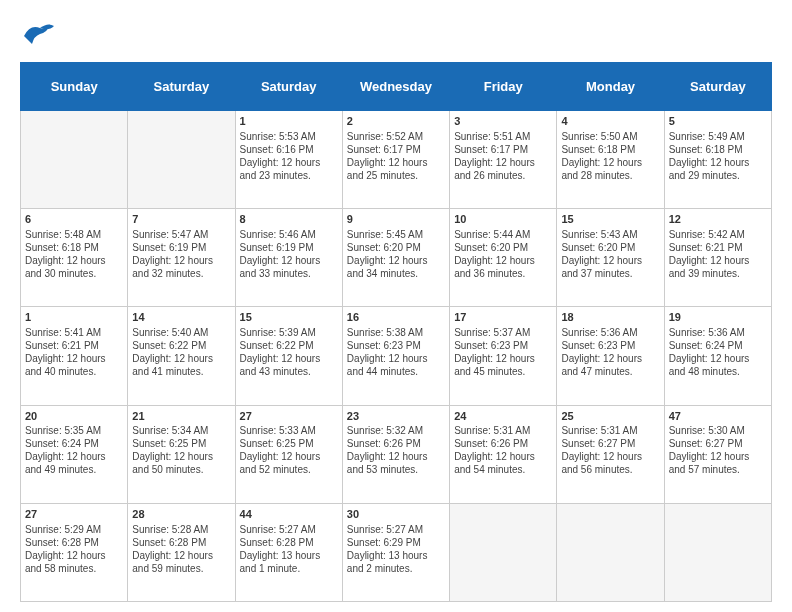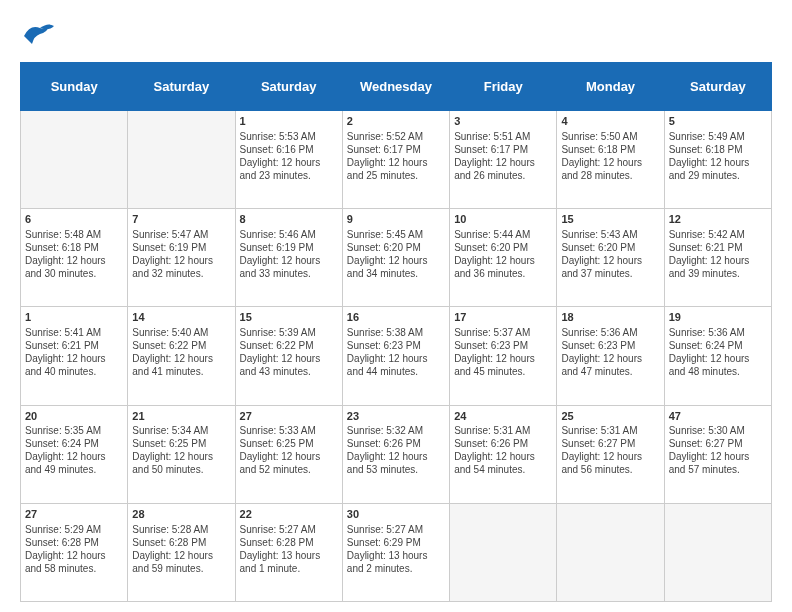--- a/index.html
+++ b/index.html
@@ -253,21 +253,21 @@
         <tr>
           <td>
             <span class="day-num">27</span>
             <div class="day-info">Sunrise: 5:29 AM<br>Sunset: 6:28 PM<br>Daylight: 12 hours and 58 minutes.</div>
           </td>
           <td>
             <span class="day-num">28</span>
             <div class="day-info">Sunrise: 5:28 AM<br>Sunset: 6:28 PM<br>Daylight: 12 hours and 59 minutes.</div>
           </td>
           <td>
-            <span class="day-num">22</span>
+            <span class="day-num">44</span>
             <div class="day-info">Sunrise: 5:27 AM<br>Sunset: 6:28 PM<br>Daylight: 13 hours and 1 minute.</div>
           </td>
           <td>
             <span class="day-num">30</span>
             <div class="day-info">Sunrise: 5:27 AM<br>Sunset: 6:29 PM<br>Daylight: 13 hours and 2 minutes.</div>
           </td>
           <td class="empty"></td>
           <td class="empty"></td>
           <td class="empty"></td>
         </tr>

